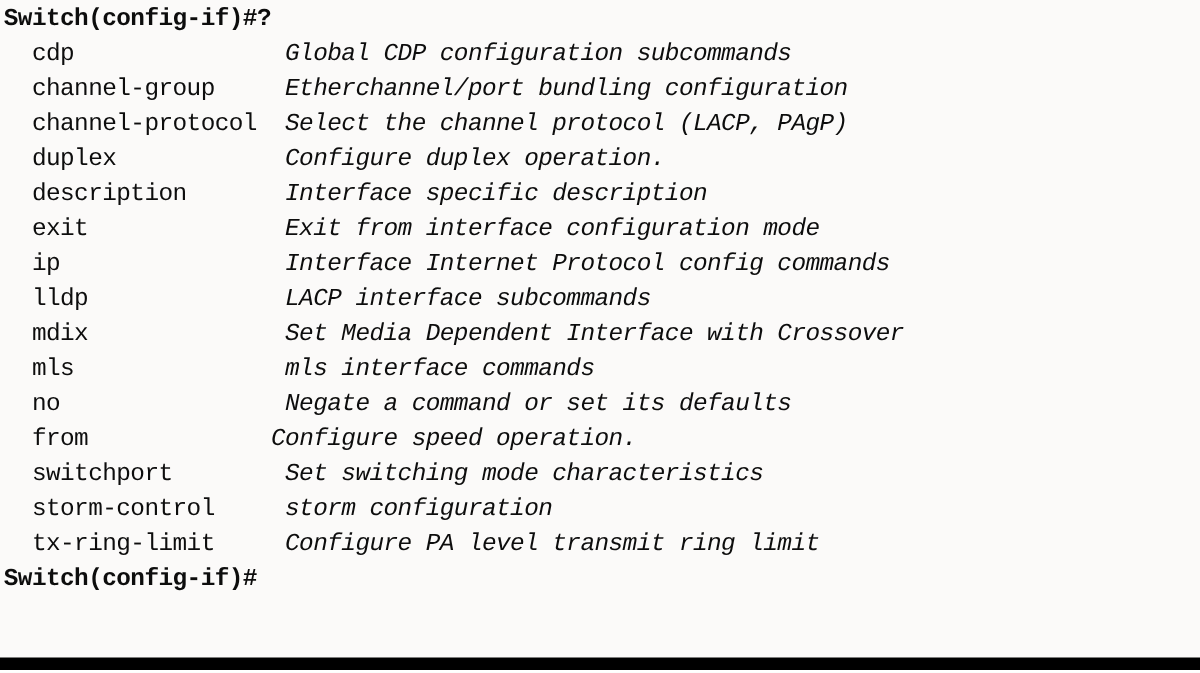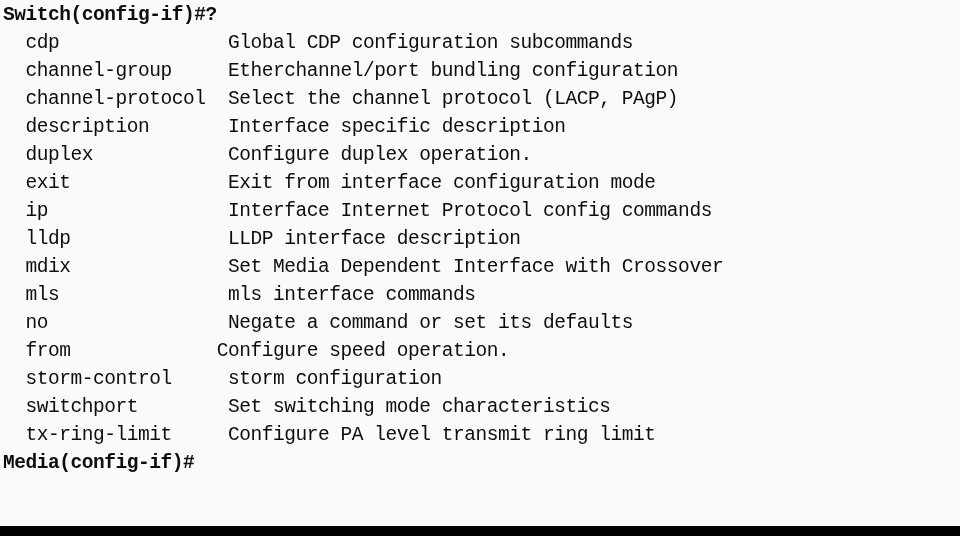--- a/index.html
+++ b/index.html
@@ -40,20 +40,21 @@
   }
   .cmd-line {
     display: block;
     white-space: pre;
   }
   .cmd-name {
     display: inline-block;
   }
   .cmd-desc {
     display: inline;
+    font-style: italic;
   }
   #bottom-bar {
     position: absolute;
     left: 0;
     bottom: 0;
     width: 960px;
     height: 10px;
     background: #000000;
   }
 </style>
@@ -63,33 +64,33 @@
 <div id="terminal">
 
   <div class="screen">
 
     <div class="line prompt-line">Switch(config-if)#?</div>
 
     <div id="help-output">
         <div class="line cmd-line"><span class="cmd-name">  cdp               </span><span class="cmd-desc">Global CDP configuration subcommands</span></div>
         <div class="line cmd-line"><span class="cmd-name">  channel-group     </span><span class="cmd-desc">Etherchannel/port bundling configuration</span></div>
         <div class="line cmd-line"><span class="cmd-name">  channel-protocol  </span><span class="cmd-desc">Select the channel protocol (LACP, PAgP)</span></div>
+        <div class="line cmd-line"><span class="cmd-name">  duplex            </span><span class="cmd-desc">Configure duplex operation.</span></div>
         <div class="line cmd-line"><span class="cmd-name">  description       </span><span class="cmd-desc">Interface specific description</span></div>
-        <div class="line cmd-line"><span class="cmd-name">  duplex            </span><span class="cmd-desc">Configure duplex operation.</span></div>
         <div class="line cmd-line"><span class="cmd-name">  exit              </span><span class="cmd-desc">Exit from interface configuration mode</span></div>
         <div class="line cmd-line"><span class="cmd-name">  ip                </span><span class="cmd-desc">Interface Internet Protocol config commands</span></div>
-        <div class="line cmd-line"><span class="cmd-name">  lldp              </span><span class="cmd-desc">LLDP interface description</span></div>
+        <div class="line cmd-line"><span class="cmd-name">  lldp              </span><span class="cmd-desc">LACP interface subcommands</span></div>
         <div class="line cmd-line"><span class="cmd-name">  mdix              </span><span class="cmd-desc">Set Media Dependent Interface with Crossover</span></div>
         <div class="line cmd-line"><span class="cmd-name">  mls               </span><span class="cmd-desc">mls interface commands</span></div>
         <div class="line cmd-line"><span class="cmd-name">  no                </span><span class="cmd-desc">Negate a command or set its defaults</span></div>
         <div class="line cmd-line"><span class="cmd-name">  from             </span><span class="cmd-desc">Configure speed operation.</span></div>
+        <div class="line cmd-line"><span class="cmd-name">  switchport        </span><span class="cmd-desc">Set switching mode characteristics</span></div>
         <div class="line cmd-line"><span class="cmd-name">  storm-control     </span><span class="cmd-desc">storm configuration</span></div>
-        <div class="line cmd-line"><span class="cmd-name">  switchport        </span><span class="cmd-desc">Set switching mode characteristics</span></div>
         <div class="line cmd-line"><span class="cmd-name">  tx-ring-limit     </span><span class="cmd-desc">Configure PA level transmit ring limit</span></div>
       </div>
 
-    <div class="line prompt-line">Media(config-if)#</div>
+    <div class="line prompt-line">Switch(config-if)#</div>
 
   </div>
 
   <div id="bottom-bar"></div>
 
 </div>
 
 </body></html>

